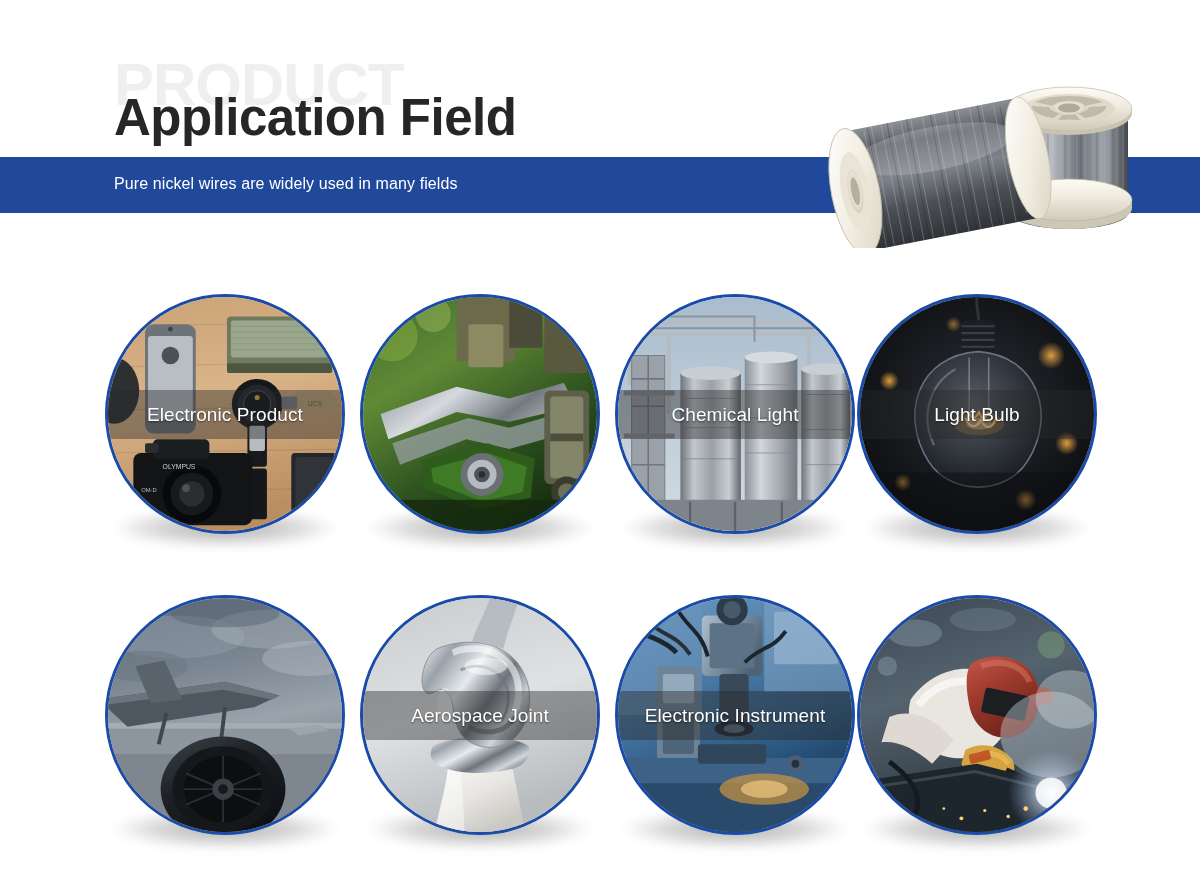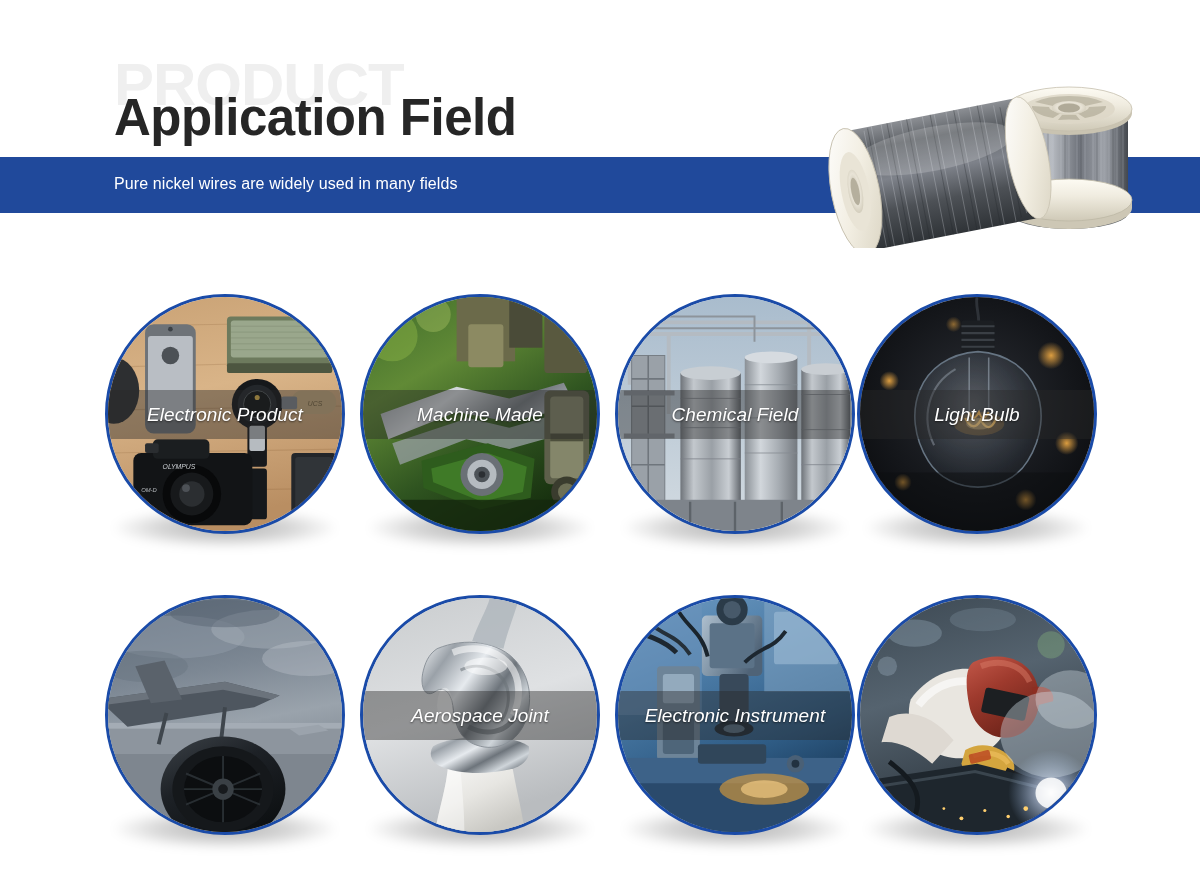--- a/index.html
+++ b/index.html
@@ -54,21 +54,21 @@
   
   .spool-art{
     position:absolute;
     left:810px; top:18px;
     width:390px; height:230px;
     pointer-events:none;
   }
   .spool-art svg{ display:block; }
 
   
-  .grid{ position:absolute; left:0; top:0; width:1024px; height:890px;font-style:italic; }
+  .grid{ position:absolute; left:0; top:0; width:1024px; height:890px; }
 
   .card{
     position:absolute;
     width:240px; height:240px;
   }
   .card .shadow{
     position:absolute;
     left:8px; bottom:-14px;
     width:224px; height:40px;
     border-radius:50%;
@@ -387,23 +387,20 @@
 
           <rect x="186" y="96" width="46" height="96" rx="6" fill="#5d5f4a"></rect>
           <rect x="192" y="102" width="34" height="84" rx="4" fill="#84866a"></rect>
           <rect x="192" y="140" width="34" height="8" fill="#4d4f3c"></rect>
           <circle cx="209" cy="200" r="16" fill="#3a3c2e"></circle>
           <circle cx="209" cy="200" r="9" fill="#6d6f56"></circle>
 
           <rect x="0" y="208" width="240" height="32" fill="#15280e" opacity="0.8"></rect>
         </svg>
       </div>
-      <div class="band">
-        <span class="band-label">Machine Made</span>
-      </div>
     </div>
   </div>
 
   <div class="card r1 c3">
     <div class="shadow"></div>
     <div class="disc">
       <div class="photo">
         <svg viewBox="0 0 240 240" preserveAspectRatio="xMidYMid slice" xmlns="http://www.w3.org/2000/svg">
           <defs>
             <linearGradient id="sky1" x1="0" y1="0" x2="0" y2="1">
@@ -476,21 +473,21 @@
           <g stroke="#5d6369" stroke-width="2.4">
             <line x1="22" y1="210" x2="22" y2="240"></line>
               <line x1="74" y1="210" x2="74" y2="240"></line>
             <line x1="120" y1="210" x2="120" y2="240"></line>
               <line x1="168" y1="210" x2="168" y2="240"></line>
             <line x1="214" y1="210" x2="214" y2="240"></line>
           </g>
         </svg>
       </div>
       <div class="band">
-        <span class="band-label">Chemical Field</span>
+        <span class="band-label">Chemical Light</span>
       </div>
     </div>
   </div>
 
   <div class="card r1 c4">
     <div class="shadow"></div>
     <div class="disc">
       <div class="photo">
         <svg viewBox="0 0 240 240" preserveAspectRatio="xMidYMid slice" xmlns="http://www.w3.org/2000/svg">
           <defs>

